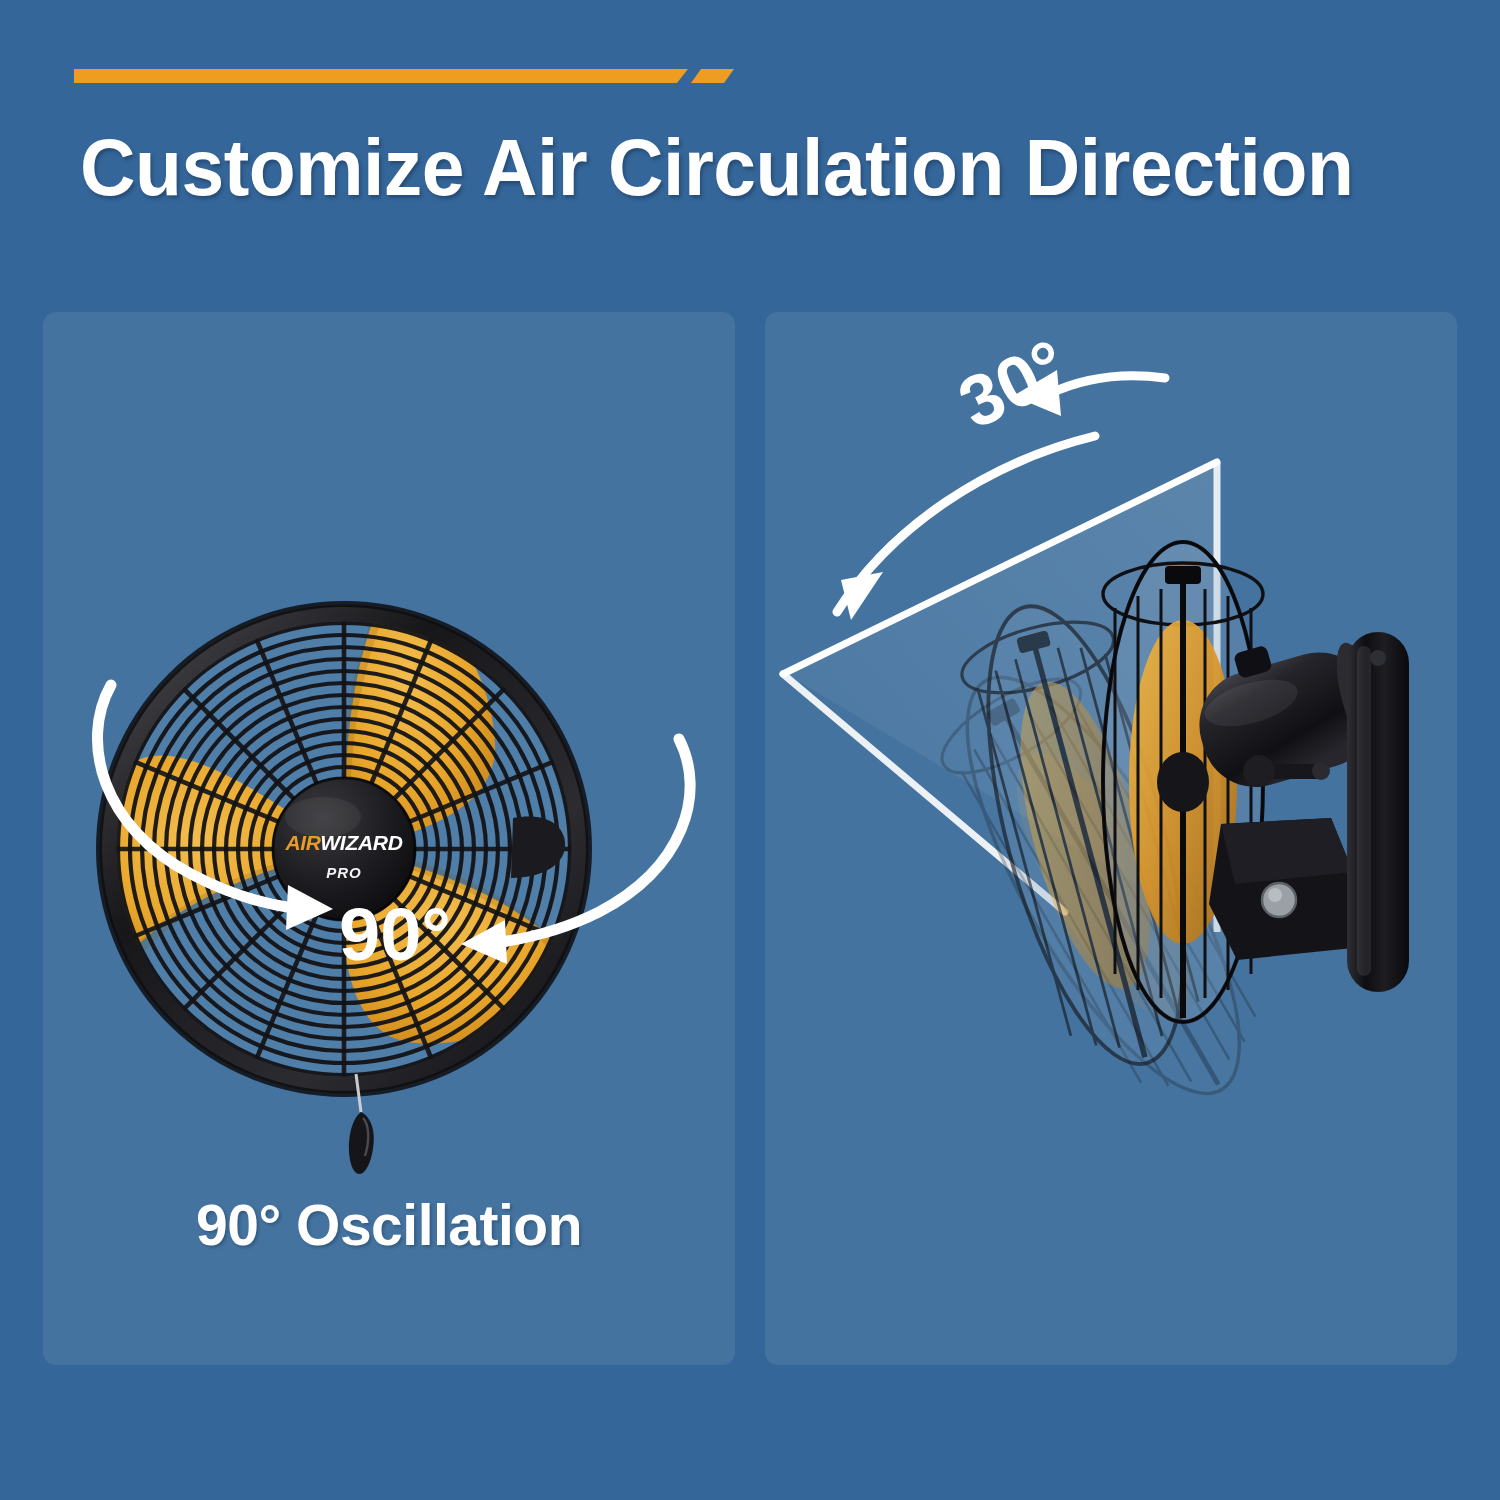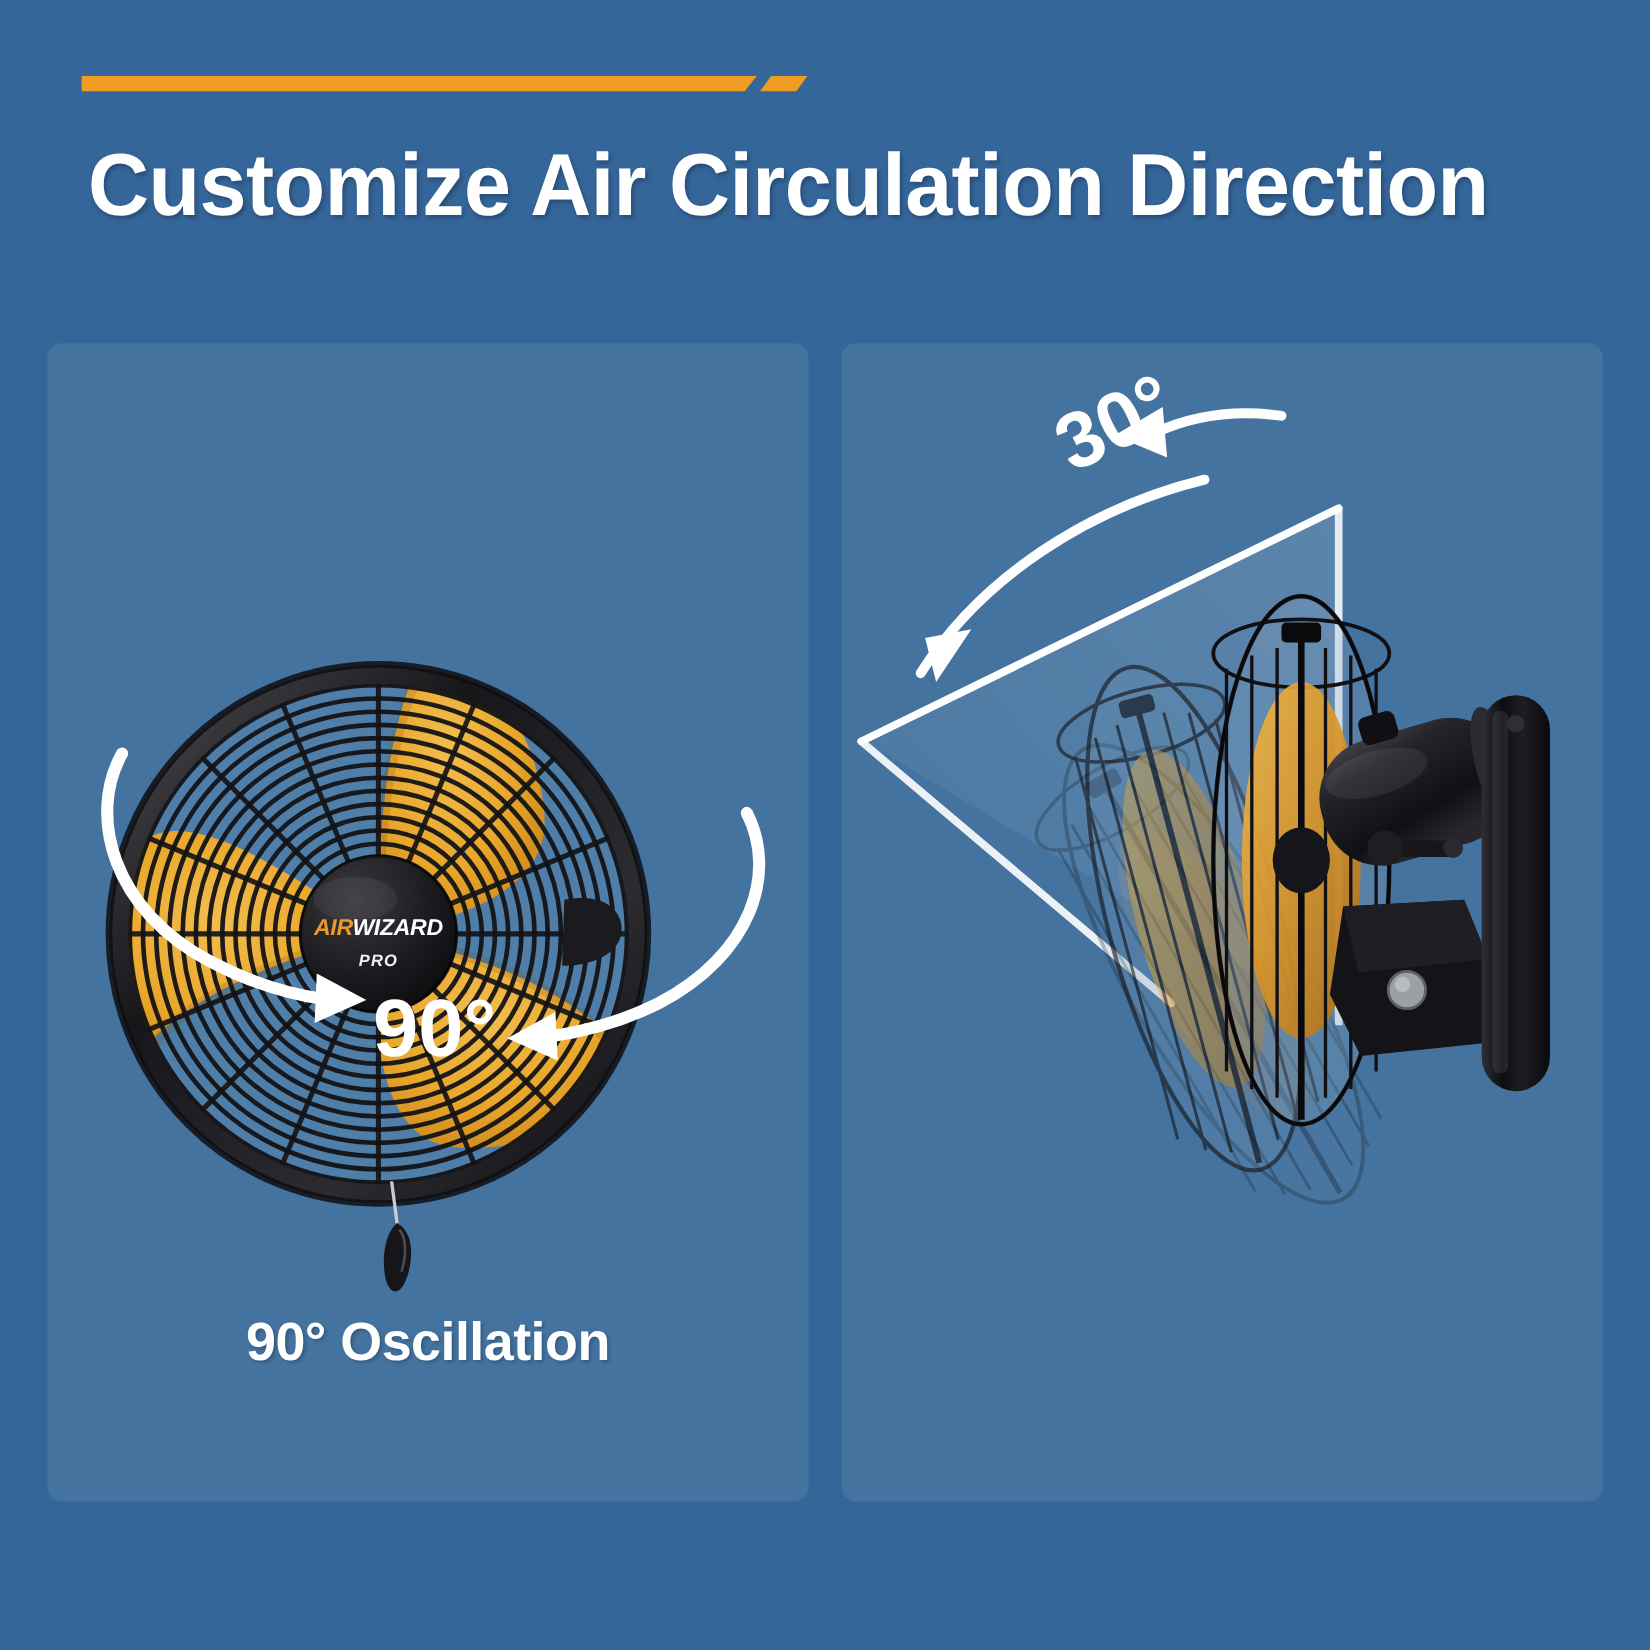--- a/index.html
+++ b/index.html
@@ -29,21 +29,21 @@
     position:absolute; top:312px; height:1053px;
     background:#44739f; border-radius:13px;
     overflow:hidden;
   }
   #card-oscillation { left:43px;  width:692px; }
   #card-tilt        { left:765px; width:692px; }
 
   .card-caption {
     position:absolute; left:0; width:100%; top:880px;
     text-align:center; color:#ffffff;
-    font-size:49px; font-weight:bold; letter-spacing:-0.5px;
+    font-size:57px; font-weight:bold; letter-spacing:-0.5px;
     text-shadow:2px 2px 3px rgba(20,45,75,.35);
     white-space:nowrap;
   }
 
   .card-figure { position:absolute; left:0; top:0; width:100%; height:880px; }
   .card-figure svg { display:block; width:100%; height:100%; }
 
   
   .logo-air  { fill:#e89b28; }
   .logo-wiz  { fill:#ffffff; }

